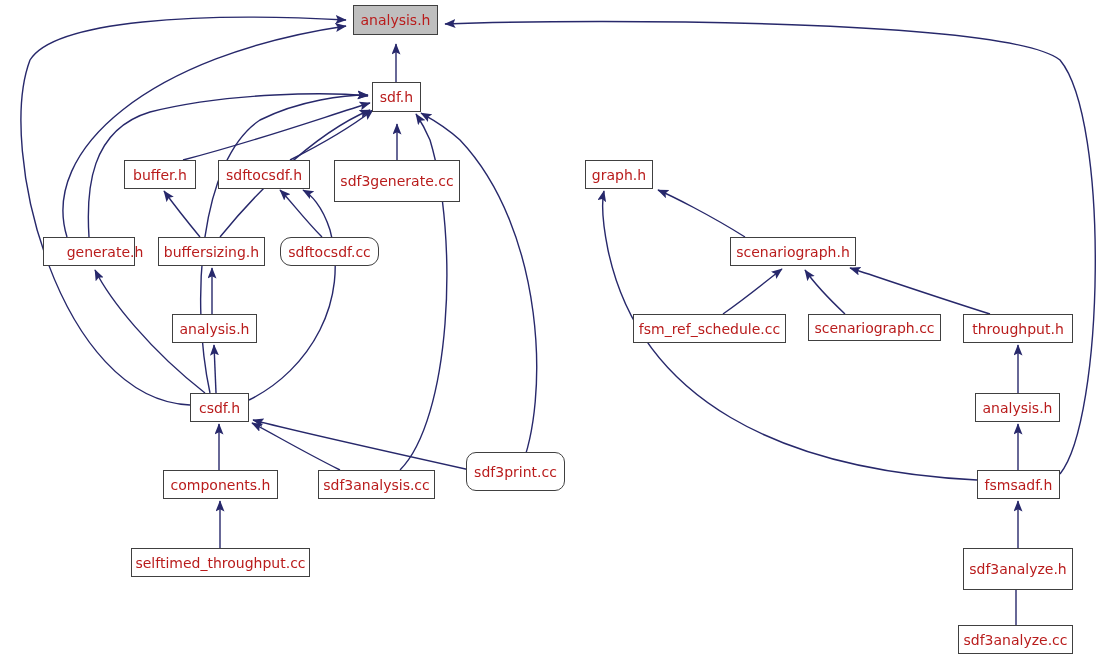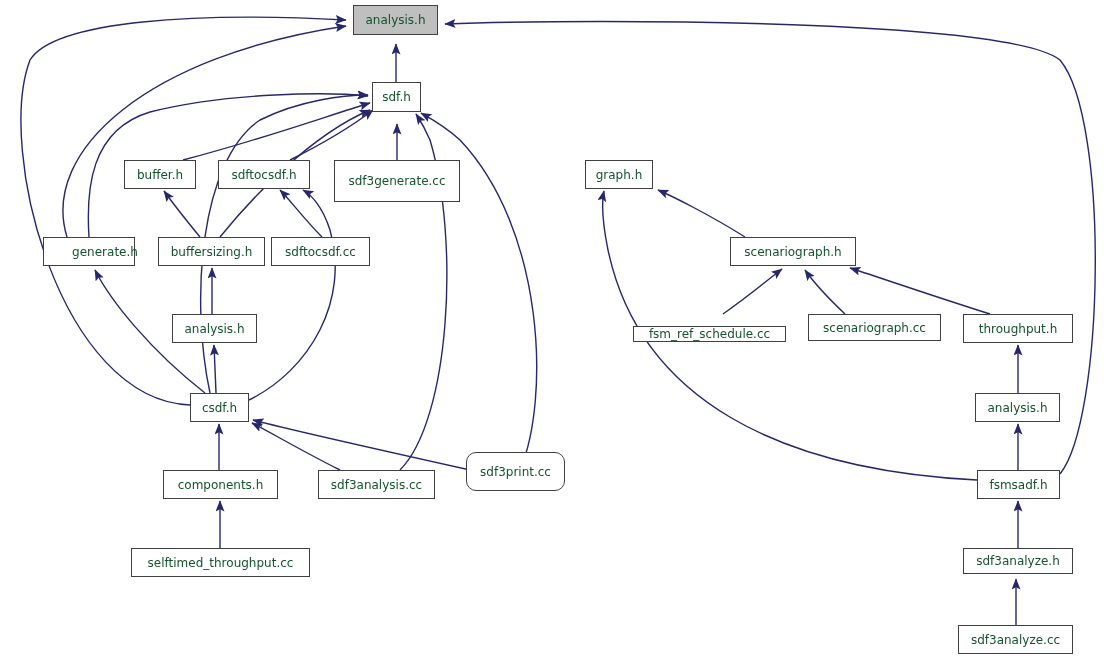--- a/index.html
+++ b/index.html
@@ -20,22 +20,22 @@
     left: 0;
     top: 0;
     width: 1112px;
     height: 659px;
   }
   .node {
     position: absolute;
     box-sizing: border-box;
     background: #ffffff;
     border: 1px solid #404040;
-    color: #14532d;
-    font-size: 12px;
+    color: #b91c1c;
+    font-size: 14px;
     line-height: 1;
     display: flex;
     align-items: center;
     justify-content: center;
     white-space: nowrap;
     z-index: 5;
   }
   .node.highlight {
     background: #bfbfbf;
     border: 1px solid #404040;
@@ -106,30 +106,30 @@
       </div>
       <div class="node" style="left: 585px; top: 160px; width: 68px; height: 29px;">
         <span class="node-label">graph.h</span>
       </div>
       <div class="node" style="left: 43px; top: 237px; width: 92px; height: 29px; padding-left: 32px;">
         <span class="node-label">generate.h</span>
       </div>
       <div class="node" style="left: 158px; top: 237px; width: 107px; height: 29px;">
         <span class="node-label">buffersizing.h</span>
       </div>
-      <div class="node" style="left: 271px; top: 237px; width: 99px; height: 29px;">
+      <div class="node" style="left: 280px; top: 237px; width: 99px; height: 29px; border-radius: 11px;">
         <span class="node-label">sdftocsdf.cc</span>
       </div>
       <div class="node" style="left: 730px; top: 237px; width: 126px; height: 29px;">
         <span class="node-label">scenariograph.h</span>
       </div>
       <div class="node" style="left: 172px; top: 314px; width: 85px; height: 29px;">
         <span class="node-label">analysis.h</span>
       </div>
-      <div class="node" style="left: 633px; top: 326px; width: 153px; height: 16px;">
+      <div class="node" style="left: 633px; top: 314px; width: 153px; height: 29px;">
         <span class="node-label">fsm_ref_schedule.cc</span>
       </div>
       <div class="node" style="left: 808px; top: 314px; width: 133px; height: 27px;">
         <span class="node-label">scenariograph.cc</span>
       </div>
       <div class="node" style="left: 963px; top: 314px; width: 110px; height: 29px;">
         <span class="node-label">throughput.h</span>
       </div>
       <div class="node" style="left: 190px; top: 393px; width: 59px; height: 29px;">
         <span class="node-label">csdf.h</span>
@@ -145,20 +145,20 @@
       </div>
       <div class="node" style="left: 466px; top: 452px; width: 99px; height: 39px; border-radius: 10px;">
         <span class="node-label">sdf3print.cc</span>
       </div>
       <div class="node" style="left: 977px; top: 470px; width: 83px; height: 29px;">
         <span class="node-label">fsmsadf.h</span>
       </div>
       <div class="node" style="left: 131px; top: 548px; width: 179px; height: 29px;">
         <span class="node-label">selftimed_throughput.cc</span>
       </div>
-      <div class="node" style="left: 963px; top: 548px; width: 110px; height: 26px;">
+      <div class="node" style="left: 963px; top: 548px; width: 110px; height: 42px;">
         <span class="node-label">sdf3analyze.h</span>
       </div>
       <div class="node" style="left: 958px; top: 625px; width: 115px; height: 29px;">
         <span class="node-label">sdf3analyze.cc</span>
       </div>
     </div>
 </div>
 
 </body></html>

